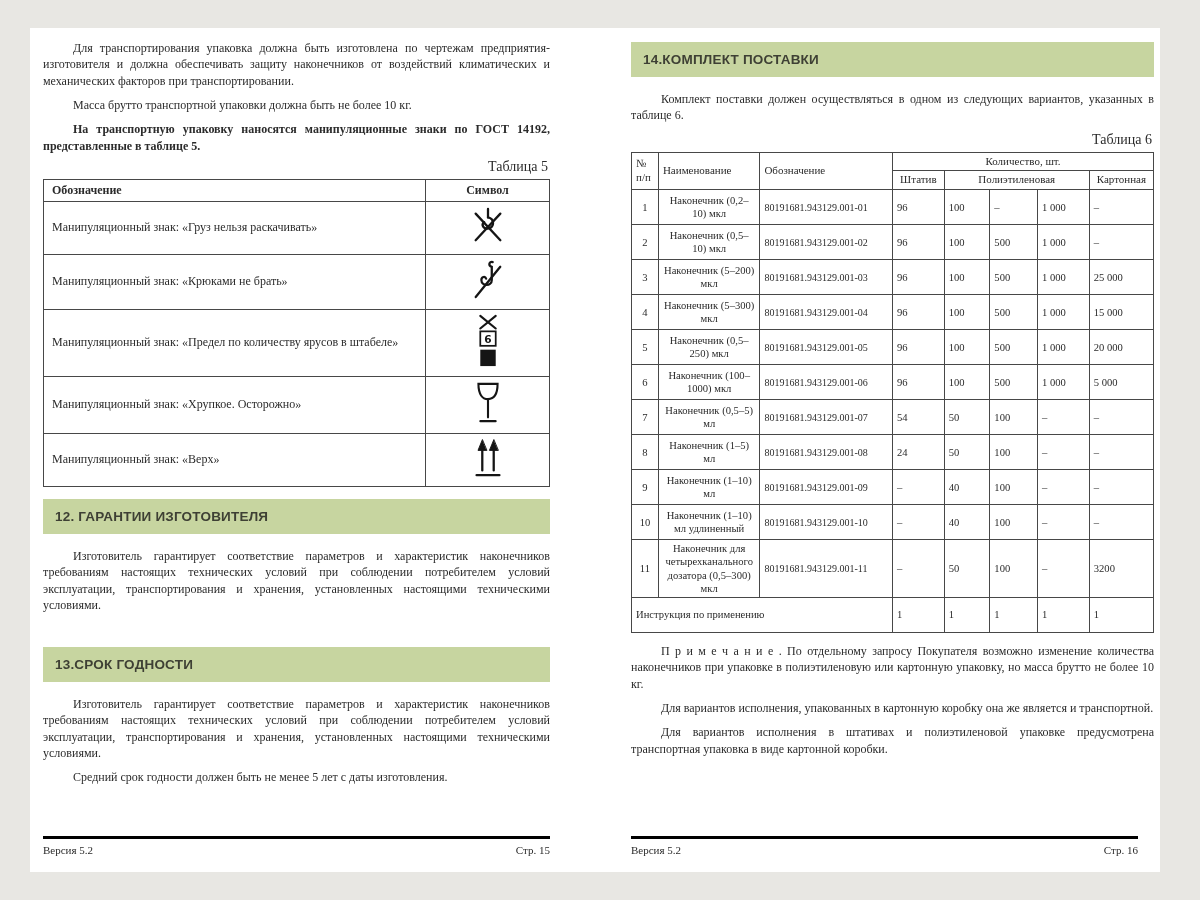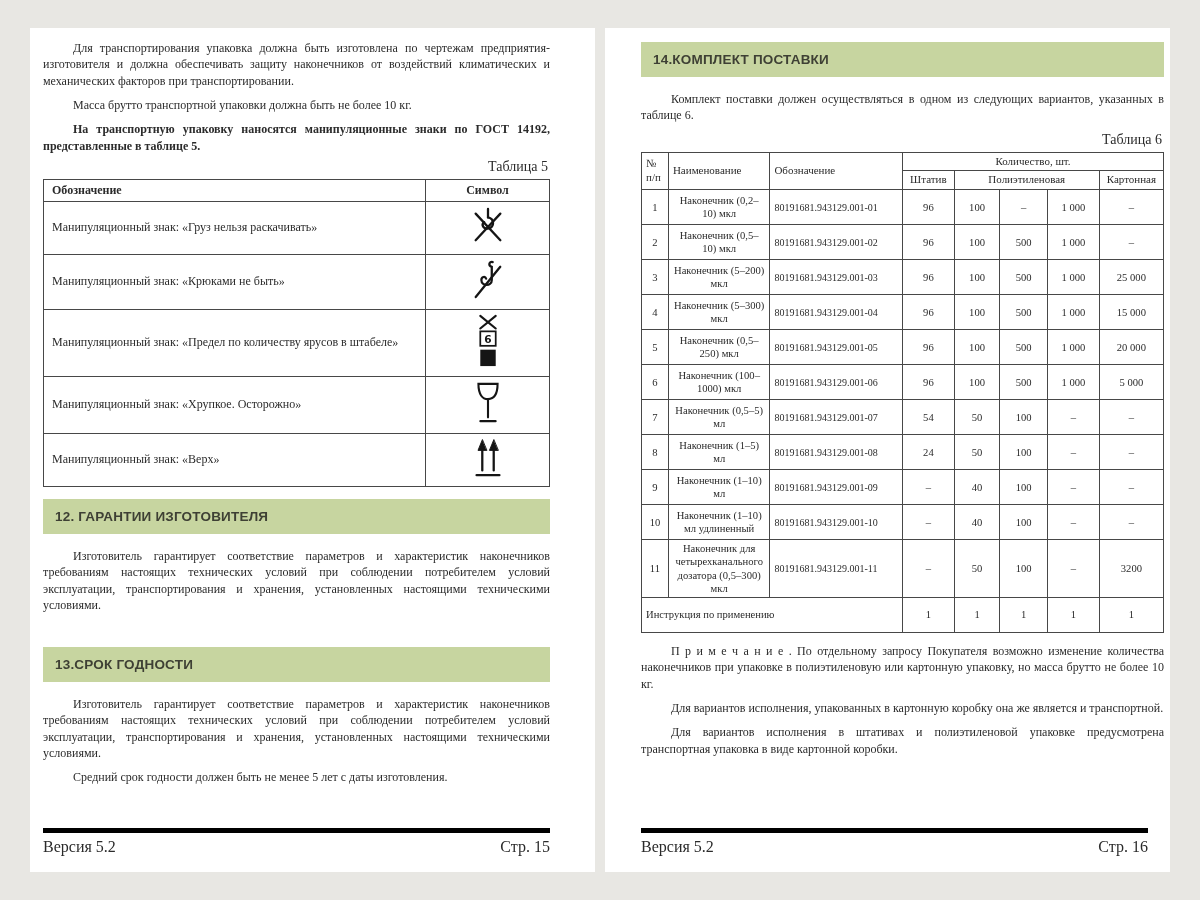--- a/index.html
+++ b/index.html
@@ -9,21 +9,21 @@
     --canvas:#e8e7e3;
   }
   html,body{margin:0;padding:0;}
   body{
     width:1200px;height:900px;
     background:var(--canvas);
     font-family:"Liberation Serif",serif;
     color:var(--text);
     overflow:hidden;
   }
-  .spread{display:flex;gap:10px;padding:28px 30px;}
+  .spread{display:flex;gap:0;padding:28px 30px;}
   .page{
     position:relative;
     width:565px;height:844px;
     background:#ffffff;
     box-sizing:border-box;
   }
   .page-left{padding:12px 45px 40px 13px;}
   .page-right{padding:14px 6px 40px 36px;}
 
   p.para{
@@ -59,29 +59,29 @@
 
   
   .supply-table{table-layout:fixed;font-size:10.6px;}
   .supply-table th,.supply-table td{border:1px solid var(--border);padding:2px 4px;font-weight:normal;}
   .supply-table thead th{text-align:center;vertical-align:middle;font-size:11px;line-height:1.25;}
   .th-left{text-align:left !important;}
   .supply-table tbody td{height:30px;vertical-align:middle;}
   .num-cell{text-align:center;}
   .name-cell{text-align:center;word-wrap:break-word;line-height:1.25;}
   .desig-cell{font-size:10px;white-space:nowrap;}
-  .qty-cell{text-align:center;white-space:nowrap;}
+  .qty-cell{text-align:left;white-space:nowrap;}
   .instr-cell{height:52px;vertical-align:middle;line-height:1.3;}
 
   
   .footer{
     position:absolute;bottom:16px;
     display:flex;justify-content:space-between;
-    font-size:16px;
-    border-top:5px solid #000000;padding-top:5px;
+    font-size:11px;
+    border-top:3px solid #000000;padding-top:5px;
   }
   .page-left .footer{left:13px;right:45px;}
   .page-right .footer{left:36px;right:22px;}
 </style>
 </head>
 <body>
 
 <div class="spread">
 
   <div class="page page-left">
@@ -110,21 +110,21 @@
     <g fill="none" stroke="#151515" stroke-width="2.4" stroke-linecap="round">
       <path d="M20 3 v9"></path>
       <path d="M20 12 c7 1.5 7 10 .5 11.5 c-5.5 1 -8 -4 -4.5 -6.5"></path>
       <path d="M7 8 L33 36"></path>
       <path d="M33 8 L7 36"></path>
     </g>
   </svg>
 </td>
           </tr>
           <tr>
-            <td class="sign-label">Манипуляционный знак: «Крюками не быть»</td>
+            <td class="sign-label">Манипуляционный знак: «Крюками не брать»</td>
             <td class="sign-symbol-cell">
   <svg width="34" height="42" viewBox="0 0 36 44">
     <g fill="none" stroke="#151515" stroke-width="2.4" stroke-linecap="round">
       <path d="M23 3 c-4 -1 -5 4 -1 5 v14 c0 7 -11 7 -11 0 c0 -3.5 4 -4.5 5 -1.5"></path>
       <path d="M5 40 L31 8"></path>
     </g>
   </svg>
 </td>
           </tr>
           <tr>

